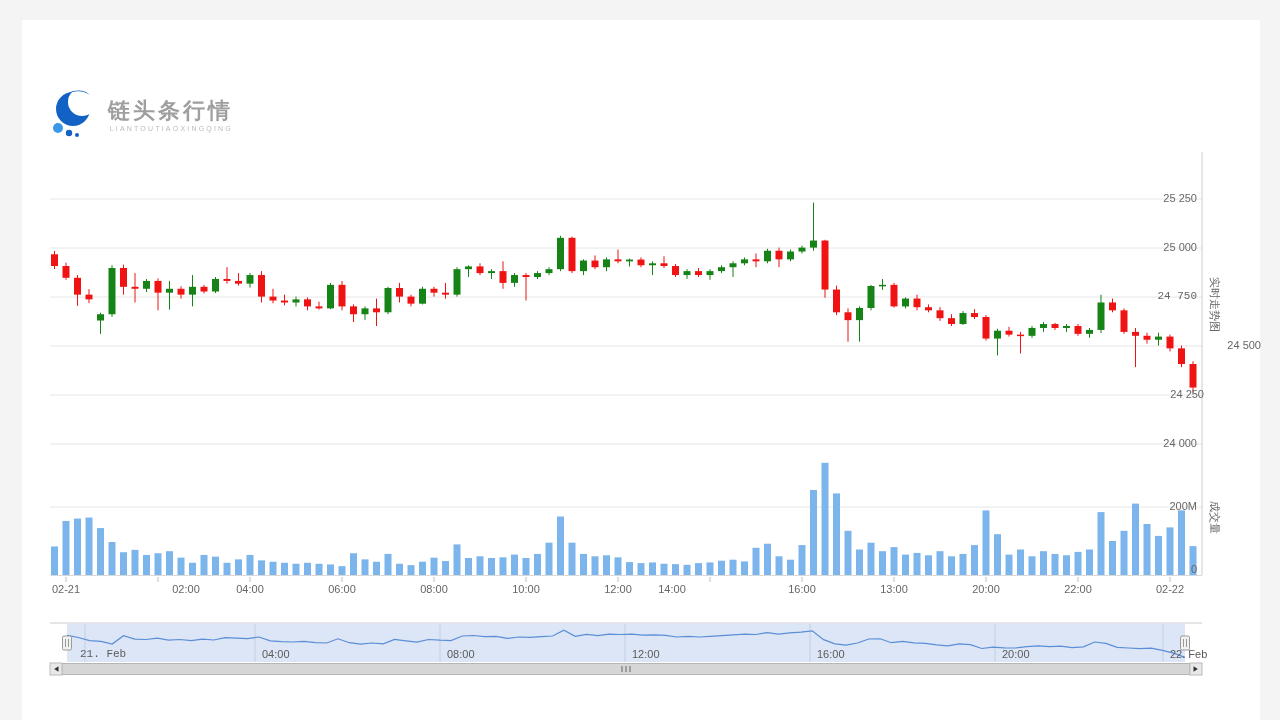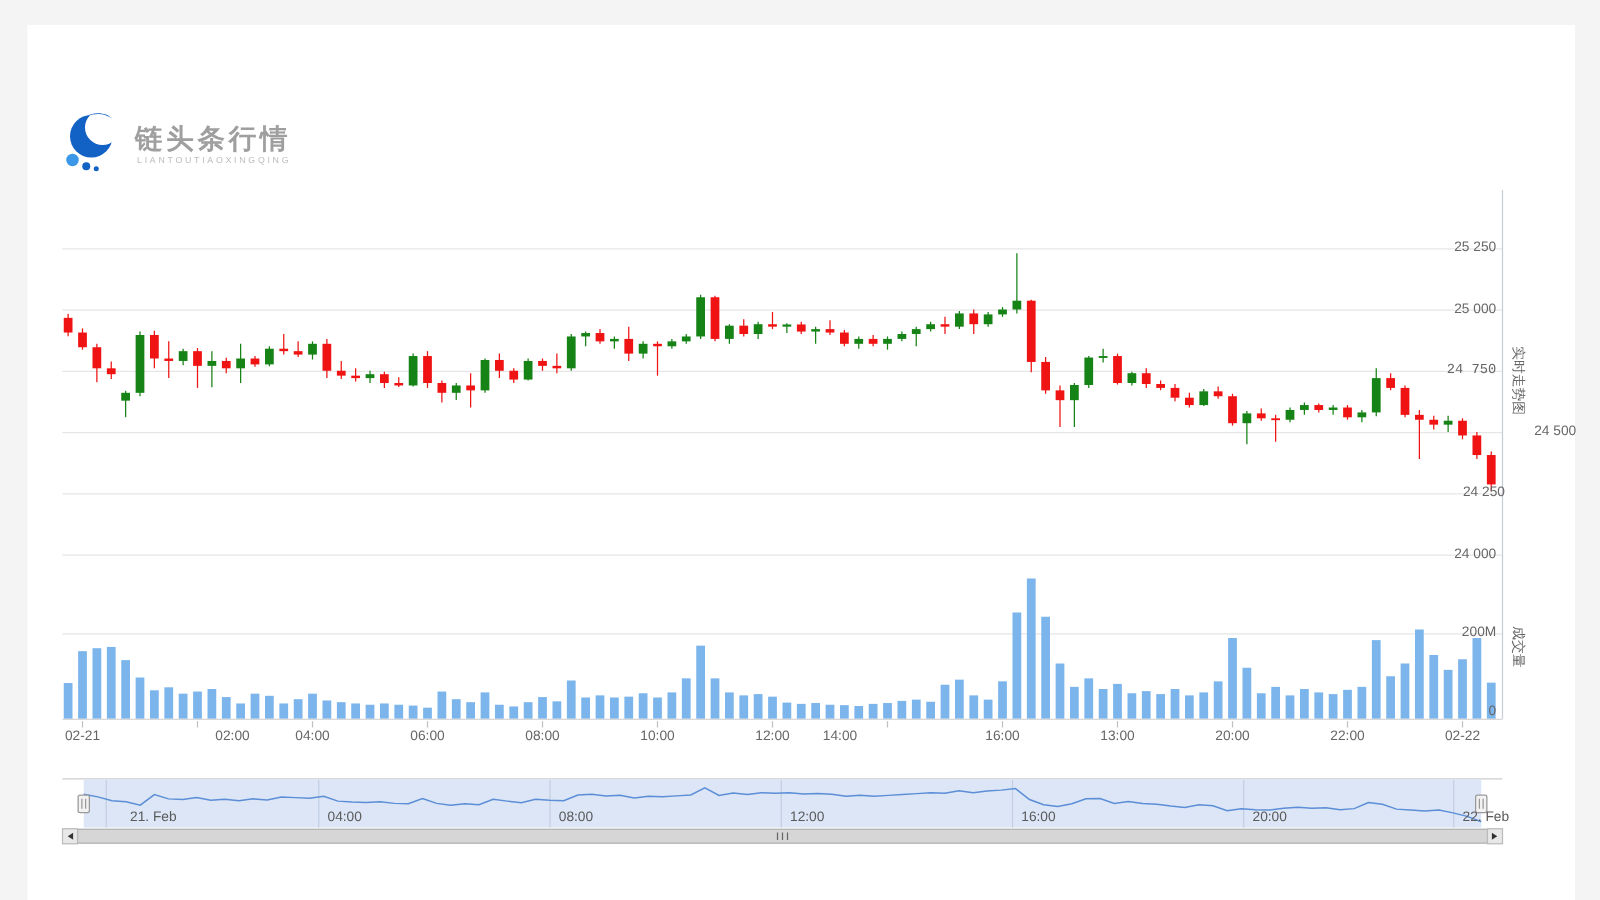--- a/index.html
+++ b/index.html
@@ -418,21 +418,21 @@
         <div class="tick xtick" style="left: 342px; top: 583px;">06:00</div>
         <div class="tick xtick" style="left: 434px; top: 583px;">08:00</div>
         <div class="tick xtick" style="left: 526px; top: 583px;">10:00</div>
         <div class="tick xtick" style="left: 618px; top: 583px;">12:00</div>
         <div class="tick xtick" style="left: 672px; top: 583px;">14:00</div>
         <div class="tick xtick" style="left: 802px; top: 583px;">16:00</div>
         <div class="tick xtick" style="left: 894px; top: 583px;">13:00</div>
         <div class="tick xtick" style="left: 986px; top: 583px;">20:00</div>
         <div class="tick xtick" style="left: 1078px; top: 583px; text-align: center;">22:00</div>
         <div class="tick xtick" style="left: 1170px; top: 583px;">02-22</div>
-        <div class="tick navtick" style="left: 104px; top: 648px;">21. Feb</div>
+        <div class="tick navtick" style="left: 80px; top: 648px; font-family: Liberation Mono, monospace;">21. Feb</div>
         <div class="tick navtick" style="left: 262px; top: 648px;">04:00</div>
         <div class="tick navtick" style="left: 447px; top: 648px;">08:00</div>
         <div class="tick navtick" style="left: 632px; top: 648px;">12:00</div>
         <div class="tick navtick" style="left: 817px; top: 648px;">16:00</div>
         <div class="tick navtick" style="left: 1002px; top: 648px;">20:00</div>
         <div class="tick navtick" style="left: 1170px; top: 648px;">22. Feb</div>
       </div>
     <div class="yaxis-title" style="left:1222px;top:277px;">实时走势图</div>
     <div class="yaxis-title" style="left:1222px;top:501px;">成交量</div>
   </div>

